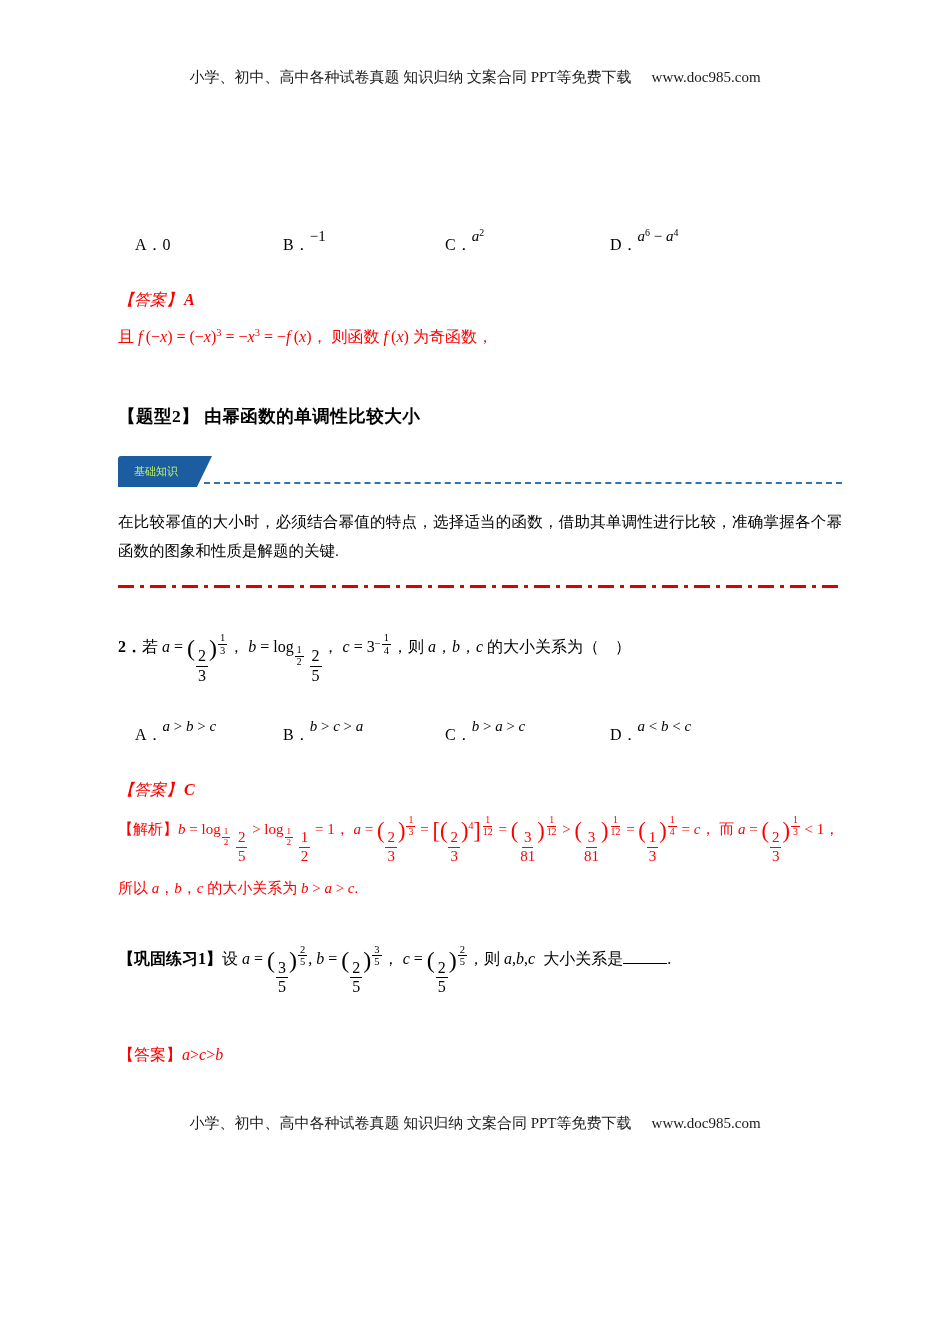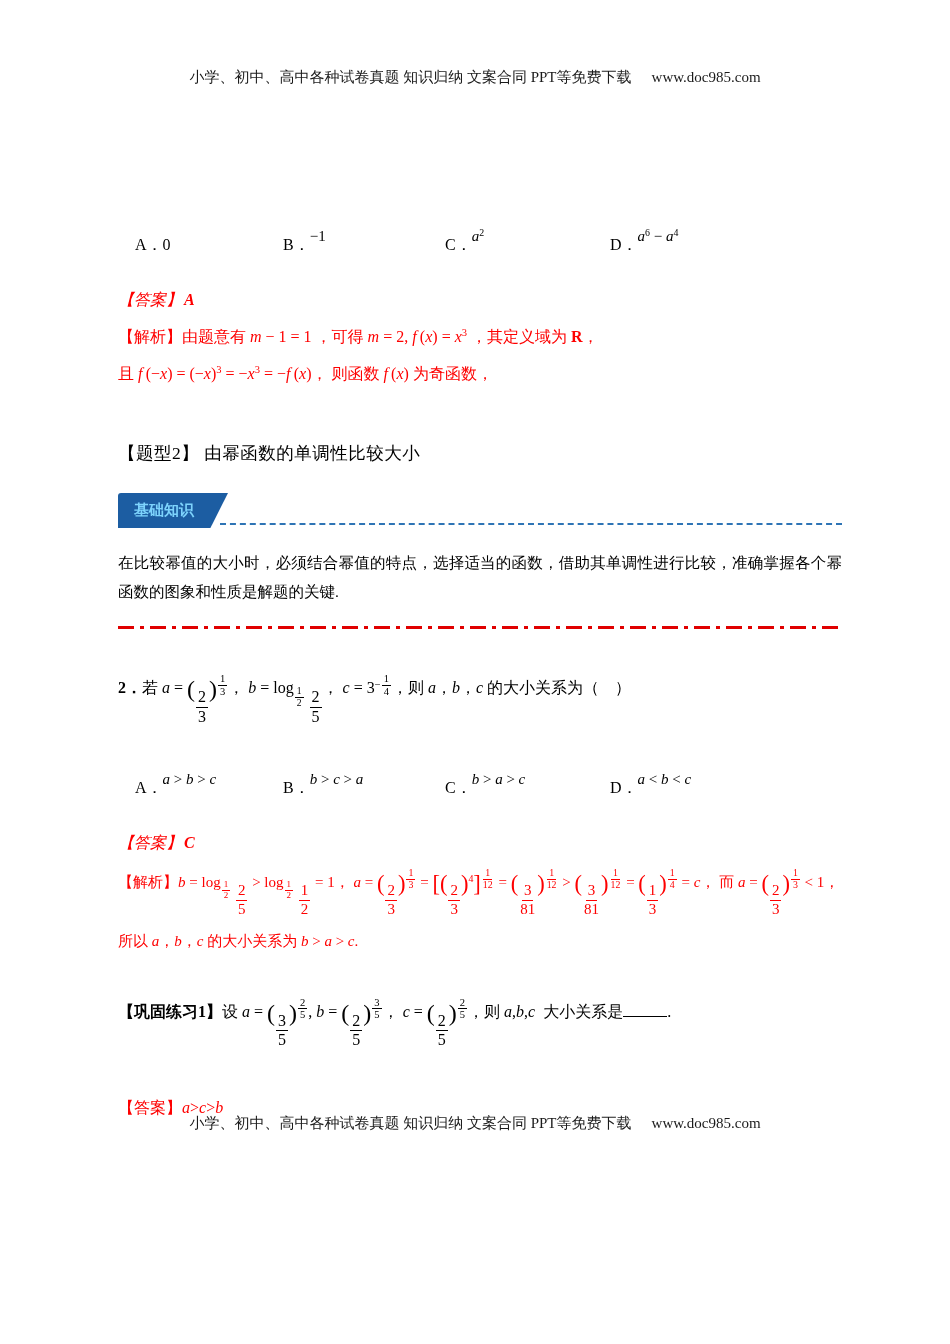--- a/index.html
+++ b/index.html
@@ -5,35 +5,35 @@
   html,body{margin:0;padding:0;background:#ffffff;}
   .page{position:relative;width:950px;height:1157px;background:#fff;overflow:hidden;
         font-family:"Liberation Serif",serif;color:#000;box-sizing:border-box;}
   .content{padding:0 108px 0 118px;}
   .header{padding-top:68px;text-align:center;font-size:15px;color:#1a1a1a;}
   .header .site,.footer .site{margin-left:20px;}
   .footer{position:absolute;top:1114px;left:0;right:0;text-align:center;font-size:15px;color:#1a1a1a;}
 
   
   .opt-row{display:flex;margin-top:148px;padding-left:17px;font-size:16px;align-items:flex-start;}
-  .opt-row.q2o{margin-top:52px;}
+  .opt-row.q2o{margin-top:40px;}
   .w1{width:148px;}.w2{width:162px;}.w3{width:165px;}
   .ov{position:relative;top:-9px;display:inline-block;font-size:15px;}
   .ov.base{top:0;font-size:16px;}
 
   .red{color:#fe0000;}
   .ansline{margin-top:34px;font-size:16px;font-style:italic;}
   .ans-letter{font-weight:bold;margin-left:2px;}
   .ana{margin-top:16px;font-size:16px;}
   .ana2{margin-top:14px;font-size:15px;}
 
-  .sec-title{margin-top:56px;font-size:17.5px;font-weight:normal;letter-spacing:0.5px;}
+  .sec-title{margin-top:56px;font-size:17.5px;font-weight:bold;letter-spacing:0.5px;}
 
   .kb-row{display:flex;align-items:flex-end;margin-top:28px;}
-  .ribbon{background:#1c5da2;color:#7dd3fc;font-weight:bold;font-size:15px;
+  .ribbon{background:#1c5da2;color:#bef264;font-weight:normal;font-size:11px;
           font-family:"Liberation Sans",sans-serif;
           padding:8px 34px 8px 16px;clip-path:polygon(0 0,100% 0,84% 100%,0 100%);
           border-radius:3px 0 0 0;}
   .dash-line{flex:1;border-top:2px dashed #2e74b5;margin-bottom:3px;margin-left:-8px;}
 
   .knowledge{margin-top:20px;font-size:15.5px;line-height:29px;text-align:justify;}
 
   .red-divider{margin-top:20px;height:3px;
     background:repeating-linear-gradient(90deg,#e00000 0 16px,transparent 16px 22px,#e00000 22px 26px,transparent 26px 32px);}
 
@@ -71,23 +71,20 @@
       <span class="opt w2"><span class="ol">B．</span><span class="ov">−1</span></span>
       <span class="opt w3"><span class="ol">C．</span><span class="ov"><i>a</i><sup class="e">2</sup></span></span>
       <span class="opt"><span class="ol">D．</span><span class="ov"><i>a</i><sup class="e">6</sup> − <i>a</i><sup class="e">4</sup></span></span>
     </div>
 
     <div class="ansline red">
       <span>【答案】</span><span class="ans-letter">A</span>
     </div>
 
     <div class="ana red">
-      <span>【解析】</span><span>由题意有 <i>m</i> − 1 = 1 ，可得 <i>m</i> = 2, <i>f</i> (<i>x</i>) = <i>x</i><sup class="e">3</sup> ，其定义域为 <b>R</b>，</span>
-    </div>
-    <div class="ana red">
       <span>且 <i>f</i> (−<i>x</i>) = (−<i>x</i>)<sup class="e">3</sup> = −<i>x</i><sup class="e">3</sup> = −<i>f</i> (<i>x</i>)， 则函数 <i>f</i> (<i>x</i>) 为奇函数，</span>
     </div>
 
     <div class="sec-title">【题型2】 由幂函数的单调性比较大小</div>
 
     <div class="kb-row">
       <div class="ribbon">
         <span>基础知识</span>
       </div>
       <div class="dash-line"></div>

